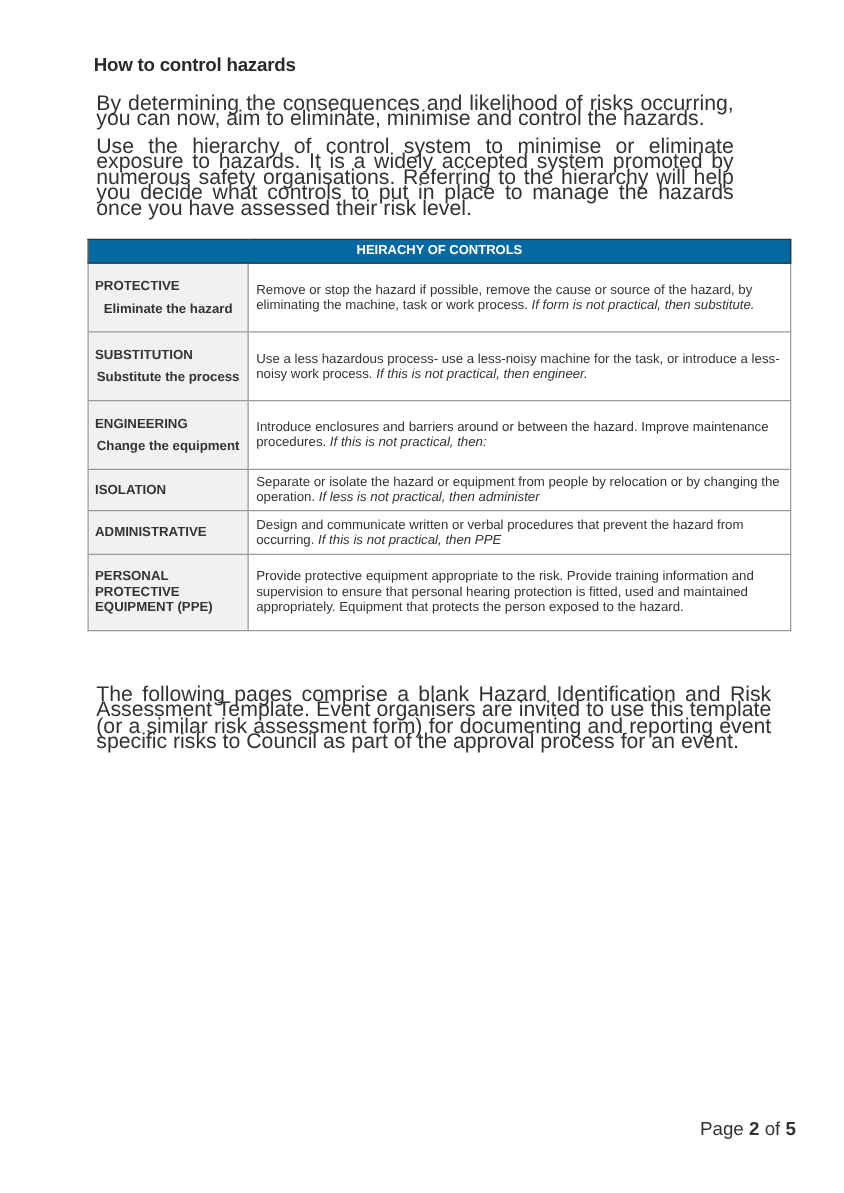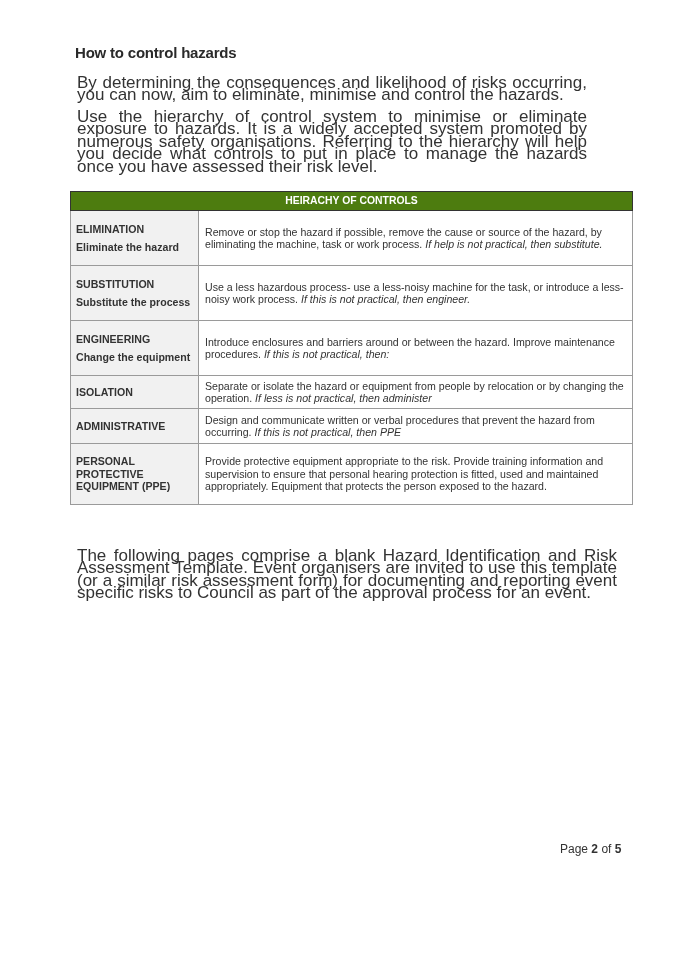--- a/index.html
+++ b/index.html
@@ -19,37 +19,37 @@
       text-align: justify; width: 510px;
     }
     .p1 { left: 77px; top: 77px; }
     .p2 { left: 77px; top: 111px; }
     .p3 { left: 77px; top: 550px; width: 540px; }
     table {
       position: absolute; left: 70px; top: 191px; width: 563px;
       border-collapse: collapse; font-size: 10.6px; line-height: 12.4px;
     }
     th {
-      background: #4d7c0f; color: #ffffff; font-weight: bold; font-size: 10.4px;
+      background: #0369a1; color: #ffffff; font-weight: bold; font-size: 10.4px;
       height: 18px; padding: 0; text-align: center; border: 1px solid #333;
     }
     td { border: 1px solid #9a9a9a; padding: 2px 5px; vertical-align: middle; color: #333; }
     td.label { background: #f1f1f1; width: 117px; font-weight: bold; }
     td.label .t { display: block; }
-    td.label .sub { display: block; margin-top: 6px; }
+    td.label .sub { display: block; margin-top: 6px; text-align: center; }
     td.desc { text-align: left; padding-left: 6px; }
     td.desc i { font-style: italic; }
     .r-elim td { height: 50px; }
     .r-sub td { height: 50px; }
     .r-eng td { height: 50px; margin-left: 48px; }
     .r-iso td { height: 28px; }
     .r-adm td { height: 30px; }
     .r-ppe td { height: 56px; }
     .footer {
-      position: absolute; left: 560px; top: 842px; font-size: 12px; color: #333;
+      position: absolute; left: 560px; top: 895px; font-size: 15px; color: #333;
     }
     .footer b { font-weight: bold; }
   </style>
 </head>
 <body>
 
 <div class="page">
 
   <h1 class="h1a">How to control hazards</h1>
   <p class="p1">By determining the consequences and likelihood of risks occurring, you can now, aim to eliminate, minimise and control the hazards.</p>
@@ -57,24 +57,24 @@
 
   <table>
     <thead>
       <tr>
         <th colspan="2">HEIRACHY OF CONTROLS</th>
       </tr>
     </thead>
     <tbody>
       <tr class="r-elim">
         <td class="label">
-          <span class="t">ELIMINATION</span>
+          <span class="t">PROTECTIVE</span>
           <span class="sub">Eliminate the hazard</span>
         </td>
-        <td class="desc"><span>Remove or stop the hazard if possible, remove the cause or source of the hazard, by eliminating the machine, task or work process. </span><i>If help is not practical, then substitute.</i></td>
+        <td class="desc"><span>Remove or stop the hazard if possible, remove the cause or source of the hazard, by eliminating the machine, task or work process. </span><i>If form is not practical, then substitute.</i></td>
       </tr>
       <tr class="r-sub">
         <td class="label">
           <span class="t">SUBSTITUTION</span>
           <span class="sub">Substitute the process</span>
         </td>
         <td class="desc"><span>Use a less hazardous process- use a less-noisy machine for the task, or introduce a less-noisy work process.  </span><i>If this is not practical, then engineer.</i></td>
       </tr>
       <tr class="r-eng">
         <td class="label">

